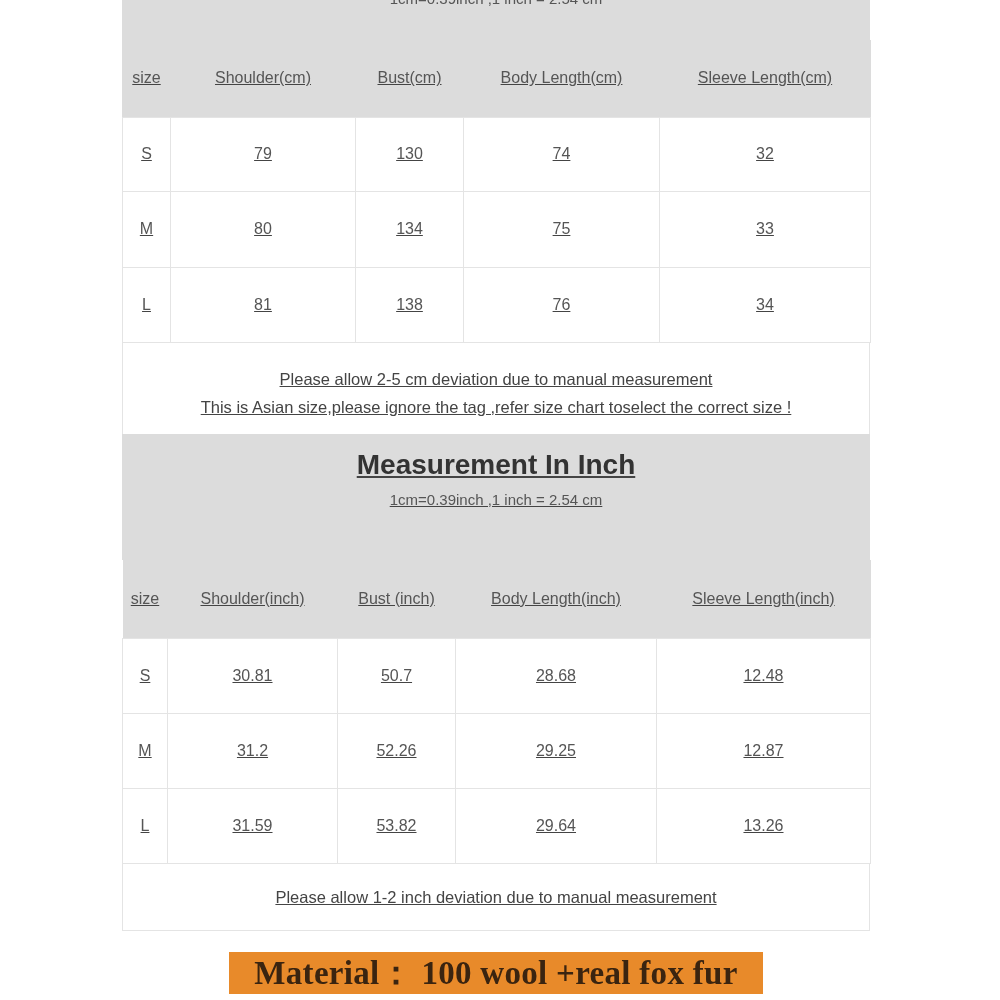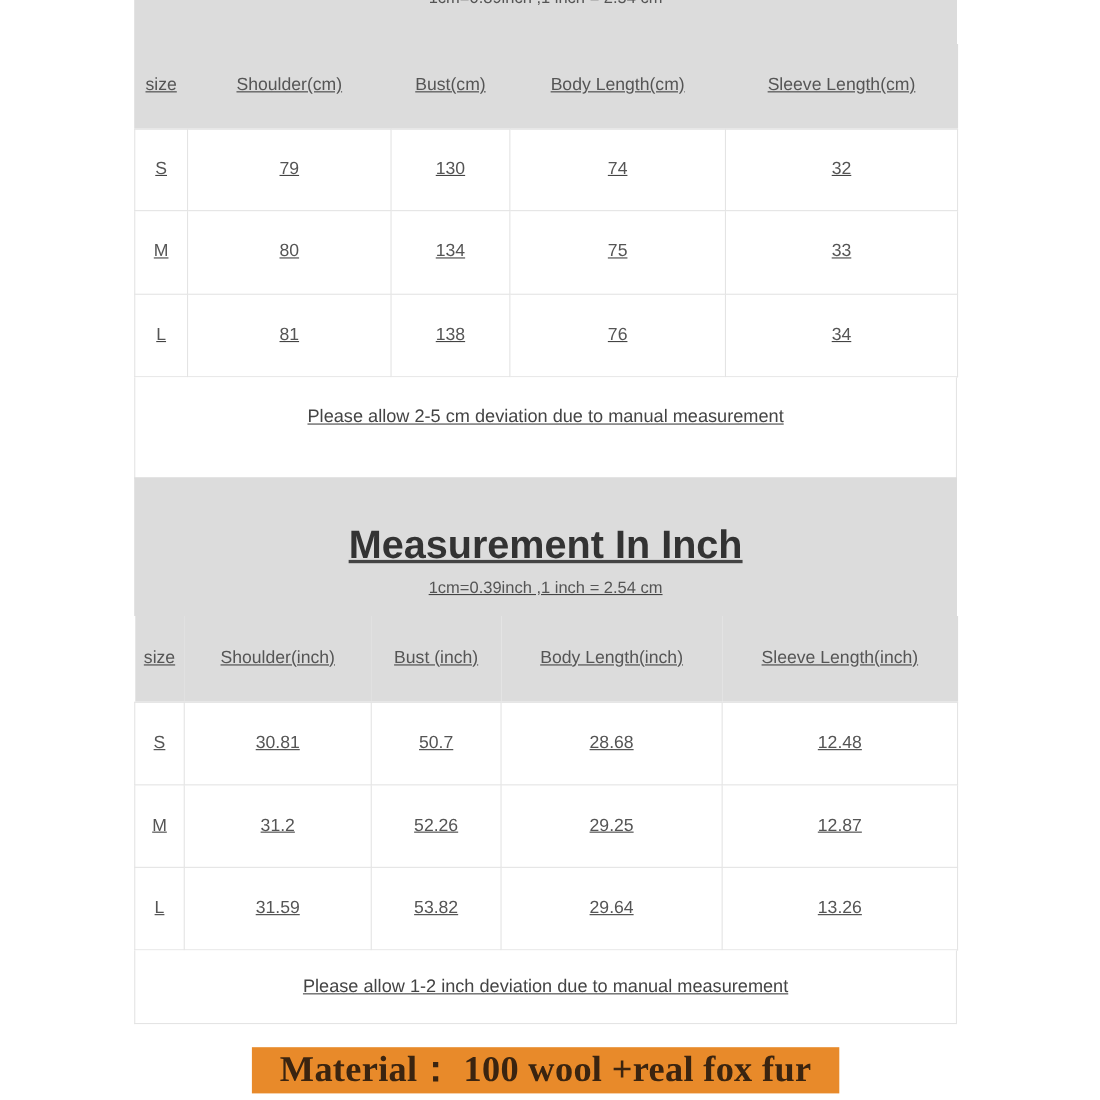--- a/index.html
+++ b/index.html
@@ -7,21 +7,21 @@
          font-family:"Liberation Sans", "DejaVu Sans", sans-serif; color:#444; }
   .panel { position:absolute; left:122px; width:748px;text-decoration:underline; }
   .conv-top { position:absolute; left:122px; top:0; width:748px; height:117px; background:#dcdcdc; }
   .conv-top .conv { position:absolute; top:-10px; left:0; width:100%; text-align:center; font-size:15px; color:#555; }
   table.sz { border-collapse:collapse; width:748px; table-layout:fixed; }
   table.sz th, table.sz td { text-align:center; font-size:16px; color:#555; font-weight:normal; }
   table.sz td { border:1px solid #e4e4e4; background:#fff; }
   table.sz th { background:#dcdcdc; border:none; }
   .note { background:#fff; border:1px solid #e4e4e4; border-top:none; text-align:center; font-size:16.5px; color:#444; }
   .inch-head { background:#dcdcdc; text-align:center; }
-  .inch-head .title { font-size:36px; font-weight:bold; color:#333; padding-top:40px; }
+  .inch-head .title { font-size:28px; font-weight:bold; color:#333; padding-top:15px; }
   .inch-head .conv { font-size:15px; color:#555; margin-top:10px; }
   .material { position:absolute; left:229px; top:952px; width:534px; height:42px; background:#e88a2a;
               font-size:33px; font-weight:bold; color:#3a2410; line-height:42px; text-align:center; white-space:nowrap; letter-spacing:0.3px;font-family:Liberation Serif, serif; }
 </style>
 </head>
 <body>
 
 <div class="conv-top">
   <div class="conv">1cm=0.39inch ,1 inch = 2.54 cm</div>
 </div>
@@ -61,20 +61,21 @@
       <td>L</td>
       <td>81</td>
       <td>138</td>
       <td>76</td>
       <td>34</td>
     </tr>
   </tbody>
     </table>
   <div class="note" style="height:92px; box-sizing:border-box; padding-top:22px; line-height:28px;">
     <div>Please allow 2-5 cm deviation due to manual measurement</div>
+    <div>This is Asian size,please ignore the tag ,refer size chart toselect the correct size !</div>
   </div>
 </div>
 
 <div class="panel" style="top:434px;">
   <div class="inch-head" style="height:126px; box-sizing:border-box;">
     <div class="title">Measurement In Inch</div>
     <div class="conv">1cm=0.39inch ,1 inch = 2.54 cm</div>
   </div>
   <table class="sz">
     <colgroup>

